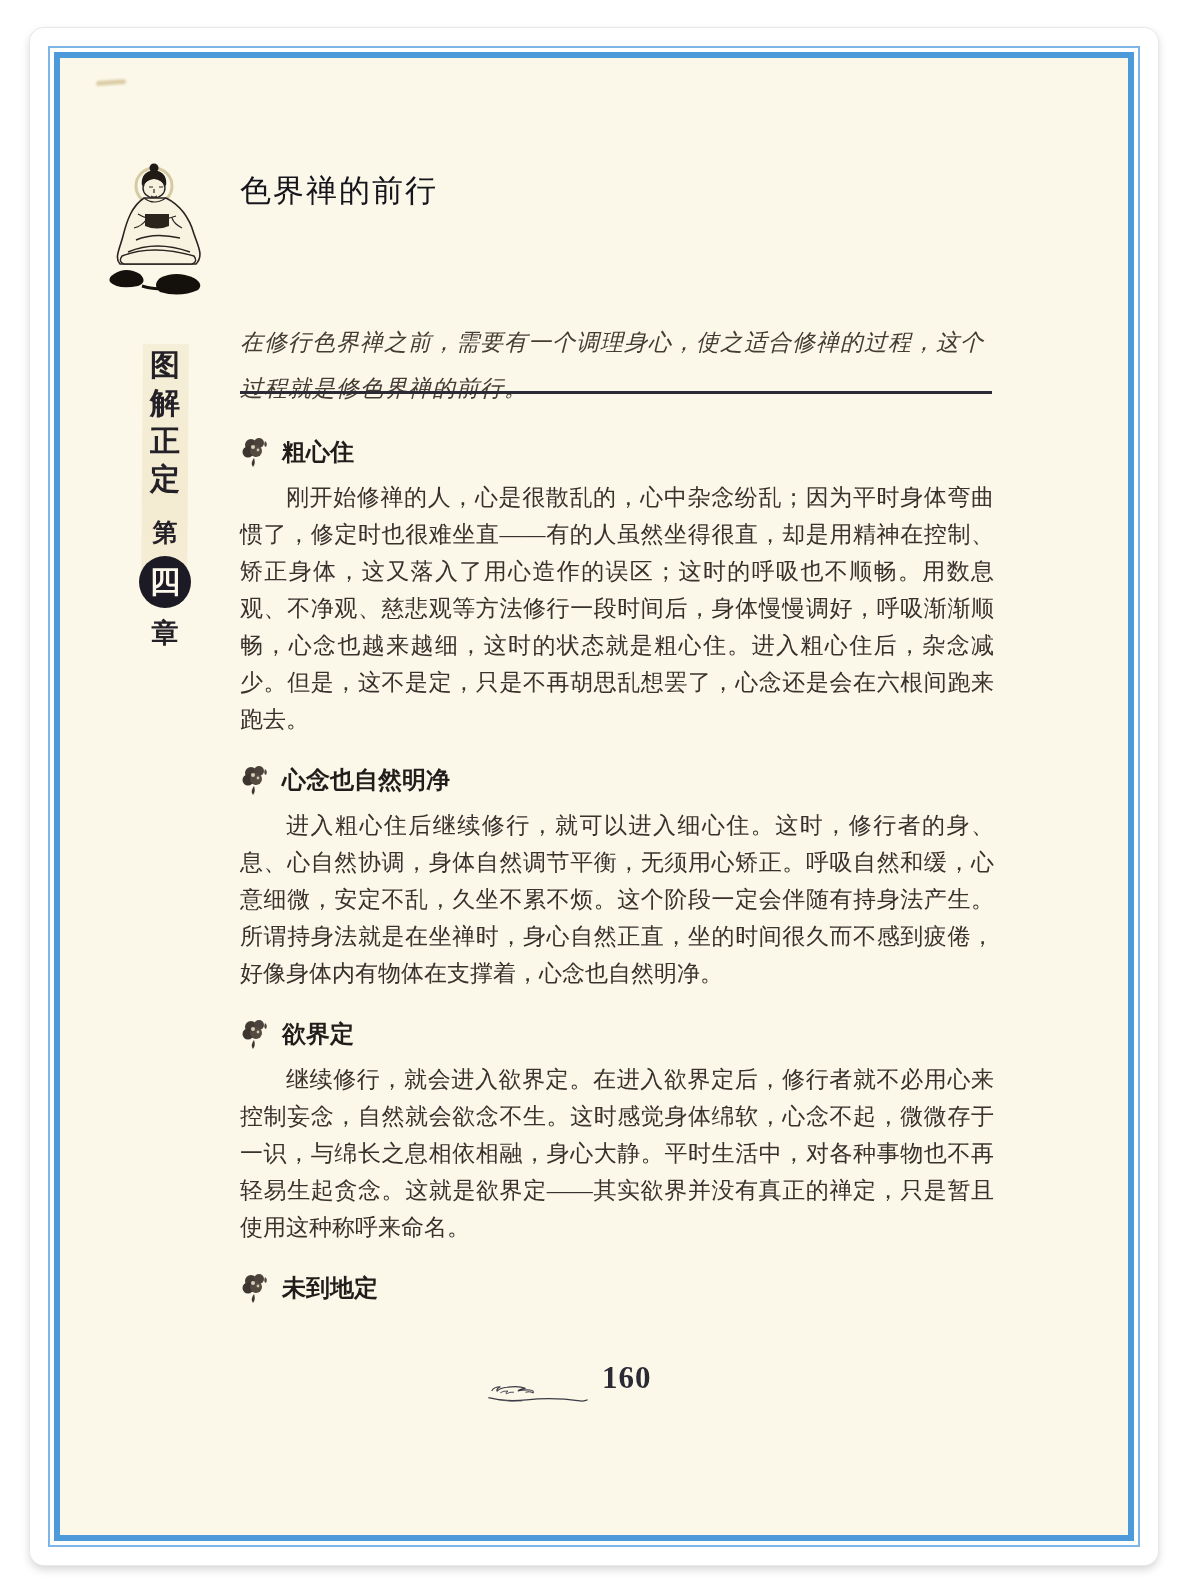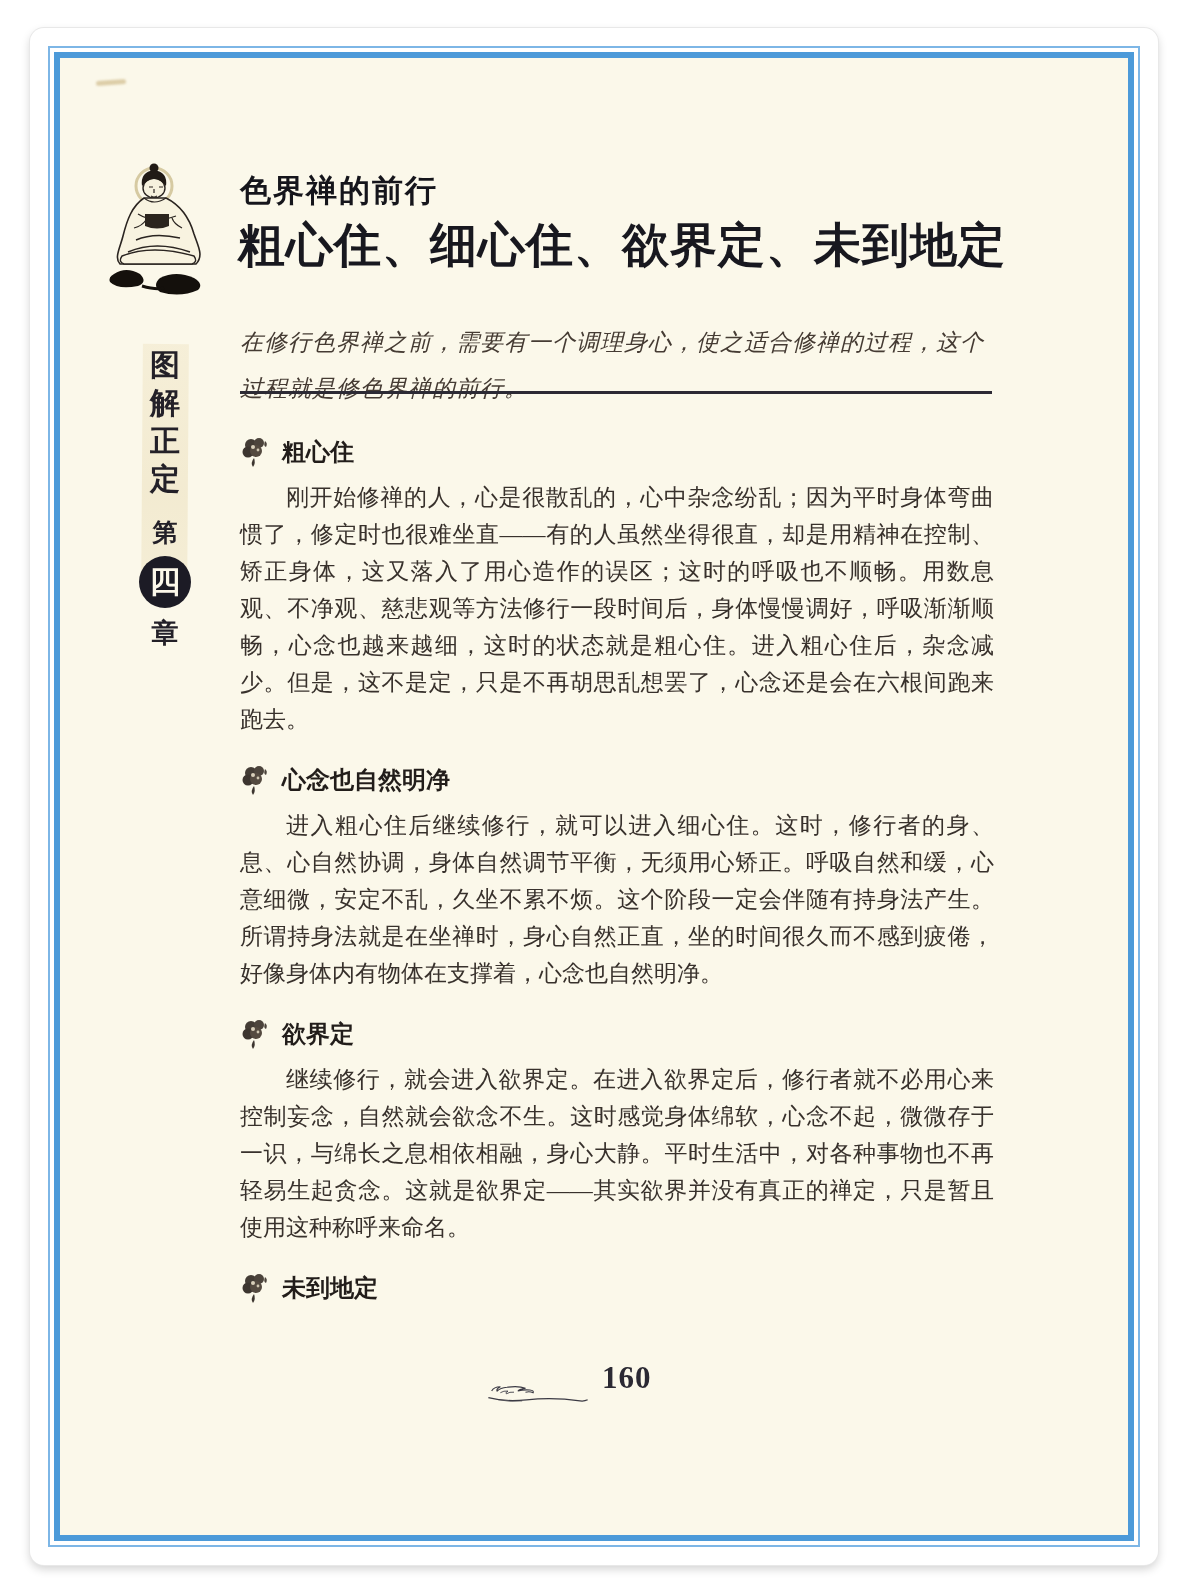--- a/index.html
+++ b/index.html
@@ -20,21 +20,21 @@
   .smudge { position:absolute; left:36px; top:22px; width:30px; height:5px;
             background:#c4ab72; opacity:.55; border-radius:3px; filter:blur(1px);
             transform:rotate(-4deg); }
 
   
   .buddha { position:absolute; left:38px; top:98px; width:122px; height:146px; }
 
   
   .kicker { position:absolute; left:180px; top:112px;
             font-family:"Liberation Sans","DejaVu Sans",sans-serif;
-            font-weight:bold; font-size:31px; letter-spacing:2px; color:#15151b; }
+            font-weight:normal; font-size:31px; letter-spacing:2px; color:#15151b; }
   .title  { position:absolute; left:178px; top:156px; width:780px;
             font-weight:bold; font-size:47px; letter-spacing:1px; color:#18181f;
             white-space:nowrap; }
 
   
   .side-strip { position:absolute; left:82px; top:286px; width:46px; height:252px;
                 background:linear-gradient(180deg,#f1e7c9 0%,#ece0bd 60%,#f0e6c6 100%);
                 opacity:.55; transform:rotate(.4deg); }
   .sidebar { position:absolute; left:82px; top:288px; width:46px;
              display:flex; flex-direction:column; align-items:center; }
@@ -98,21 +98,20 @@
           <span class="bchar">图</span>
           <span class="bchar">解</span>
           <span class="bchar">正</span>
           <span class="bchar">定</span>
           <span class="prefix">第</span>
           <span class="chap-circle">四</span>
           <span class="suffix">章</span>
         </div>
 
         <div class="kicker">色界禅的前行</div>
-        <div class="title">粗心住、细心住、欲界定、未到地定</div>
 
         <div class="intro">在修行色界禅之前，需要有一个调理身心，使之适合修禅的过程，这个过程就是修色界禅的前行。</div>
         <div class="rule"></div>
 
         <div class="main">
 
           <div class="sec-head">
             <svg class="blossom" viewBox="0 0 32 36">
               <circle cx="11" cy="10" r="6" fill="#433c35"></circle>
               <circle cx="19" cy="8" r="5" fill="#4c443c"></circle>

